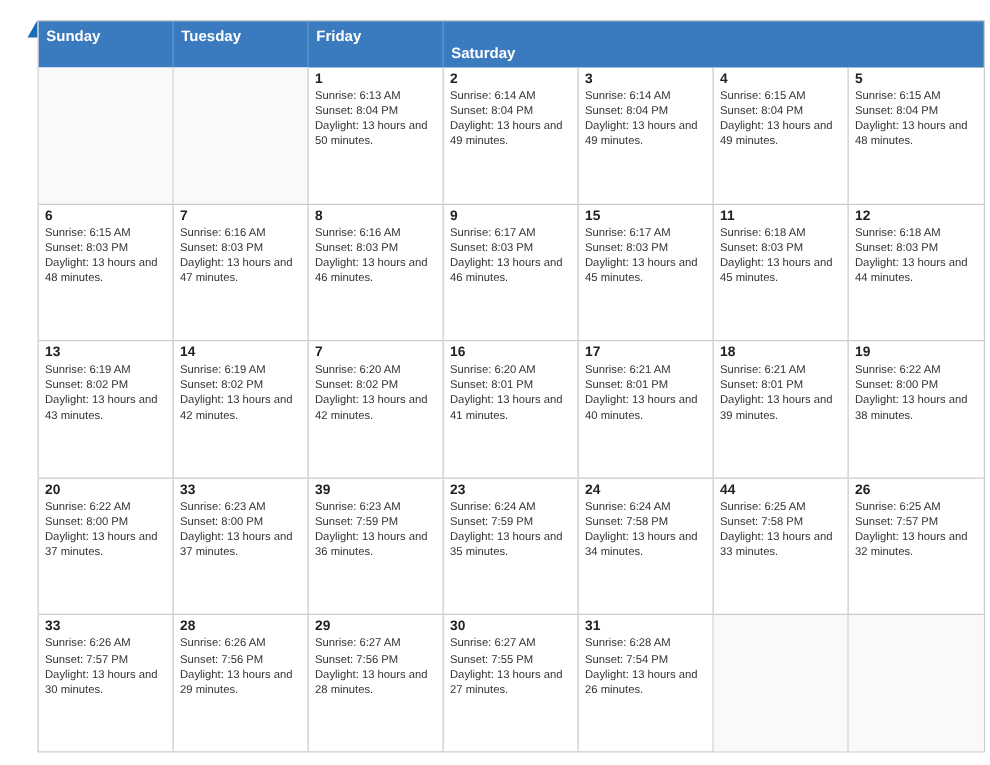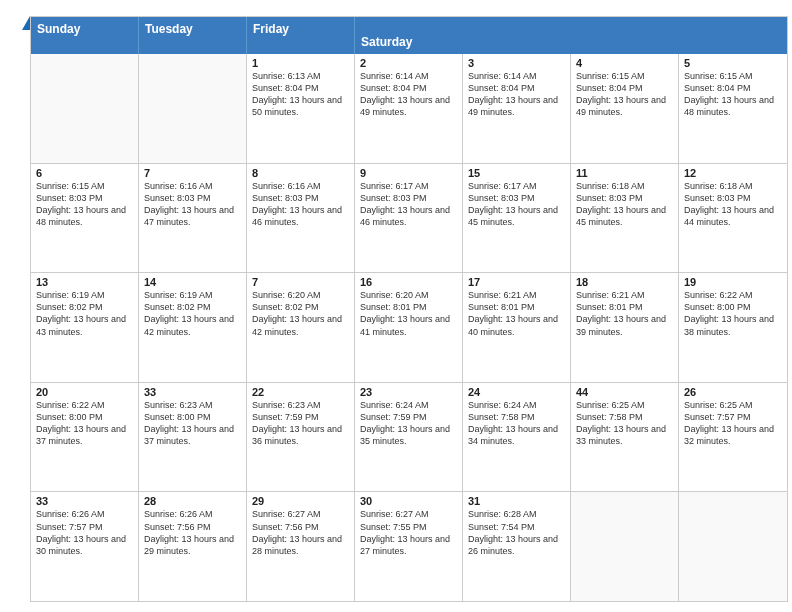--- a/index.html
+++ b/index.html
@@ -273,21 +273,21 @@
 Sunset: 8:00 PM
 Daylight: 13 hours and 37 minutes.</div>
           </div>
           <div class="cal-cell">
             <span class="day-number">33</span>
             <div class="cal-cell-text" style="white-space: pre-line;">Sunrise: 6:23 AM
 Sunset: 8:00 PM
 Daylight: 13 hours and 37 minutes.</div>
           </div>
           <div class="cal-cell">
-            <span class="day-number">22</span>
+            <span class="day-number">39</span>
             <div class="cal-cell-text" style="white-space: pre-line;">Sunrise: 6:23 AM
 Sunset: 7:59 PM
 Daylight: 13 hours and 36 minutes.</div>
           </div>
           <div class="cal-cell">
             <span class="day-number">23</span>
             <div class="cal-cell-text" style="white-space: pre-line;">Sunrise: 6:24 AM
 Sunset: 7:59 PM
 Daylight: 13 hours and 35 minutes.</div>
           </div>

